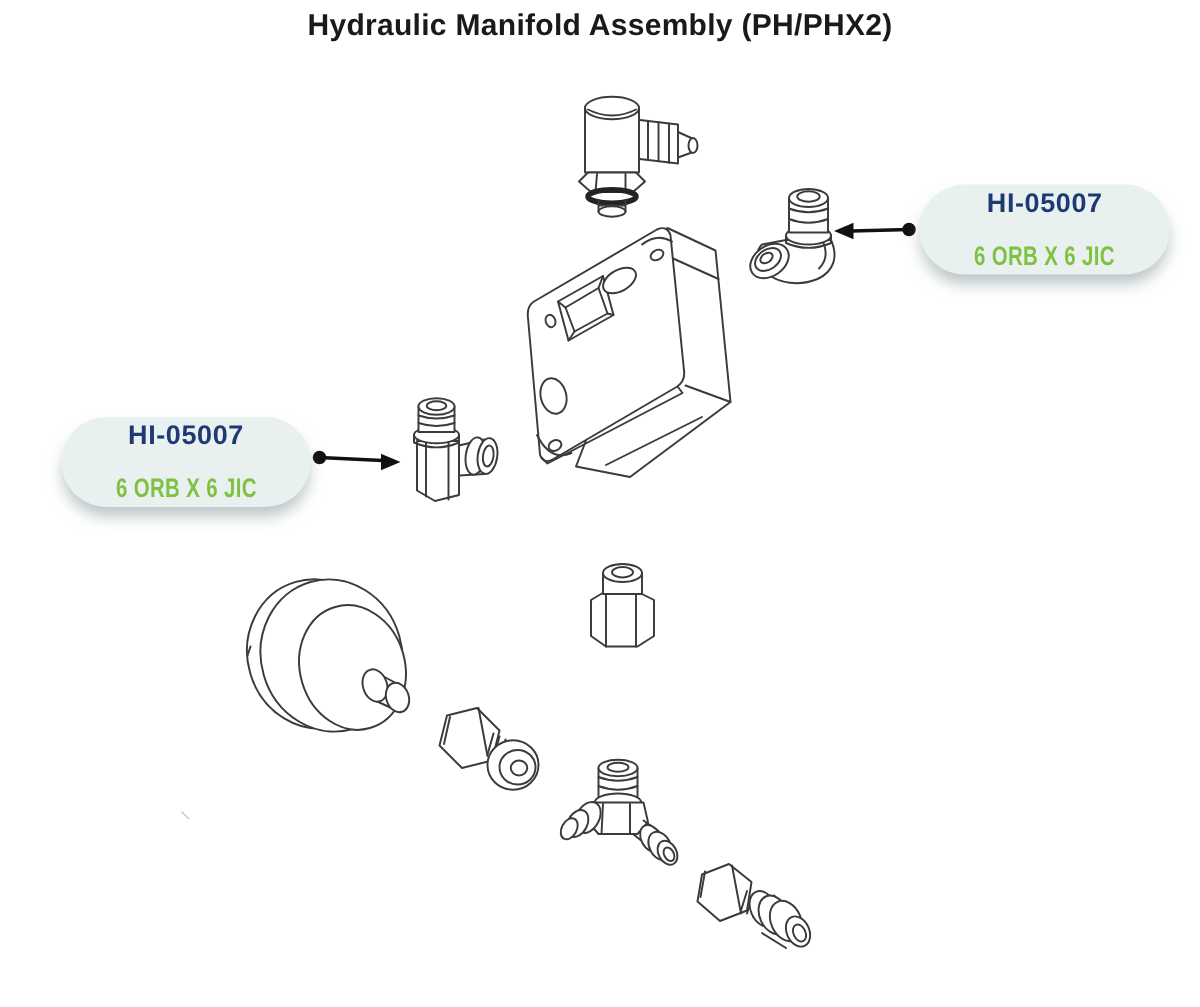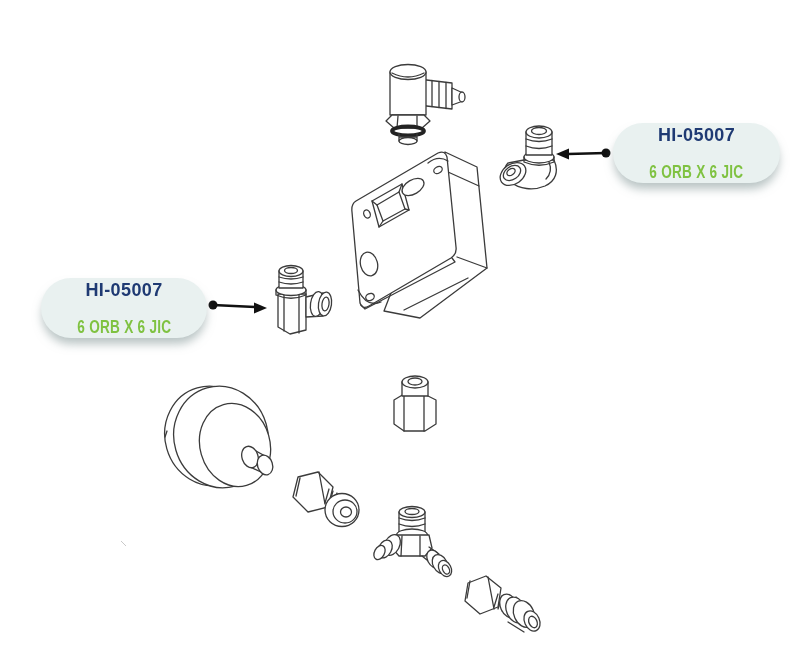--- a/index.html
+++ b/index.html
@@ -27,20 +27,21 @@
   .pill.left{left:41px;top:278px;width:166px;height:60px;}
   .pill .pn{color:#1f3a73;font-weight:800;font-size:18px;letter-spacing:.4px;line-height:1.1;}
   .pill .spec{color:#7fc241;font-weight:700;font-size:16px;letter-spacing:.3px;line-height:1.1;
     display:inline-block;transform:scale(.85,1.12);}
 </style>
 </head>
 <body>
 
 <div class="canvas">
 
+  <div class="title">Hydraulic Manifold Assembly (PH/PHX2)</div>
 
   <svg class="diagram" viewBox="0 0 800 671" xmlns="http://www.w3.org/2000/svg">
 
     <g>
       <path class="ln" d="M445,152 L477,167 L487,268 L420,318 L384,311 Z"></path>
       <path class="nf" d="M448,172 L479,186"></path>
       <path class="nf" d="M457,257 L487,268"></path>
       <path class="nf" d="M404,310 L468,278"></path>
 
       <path class="ln" d="M356,201 L438,153 Q445,150 447,157 L456,247 Q457,254 451,258 L369,306 Q362,310 360,303 L352,212 Q351,204 356,201 Z"></path>

